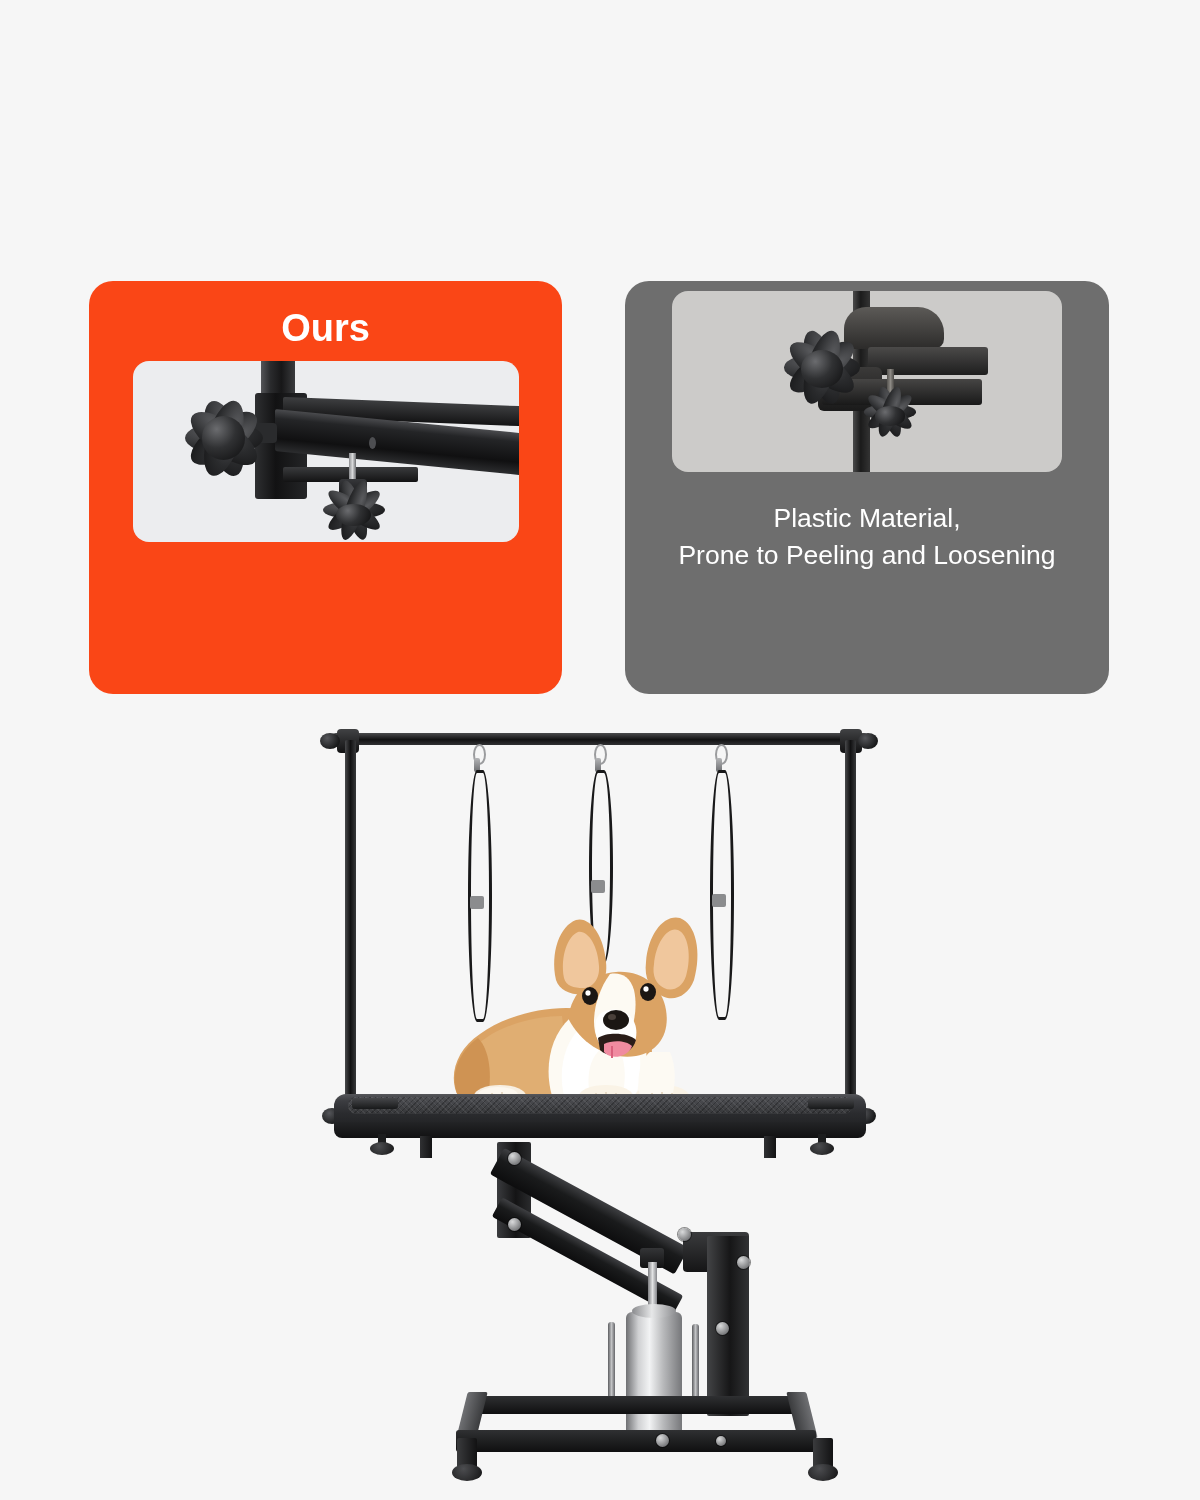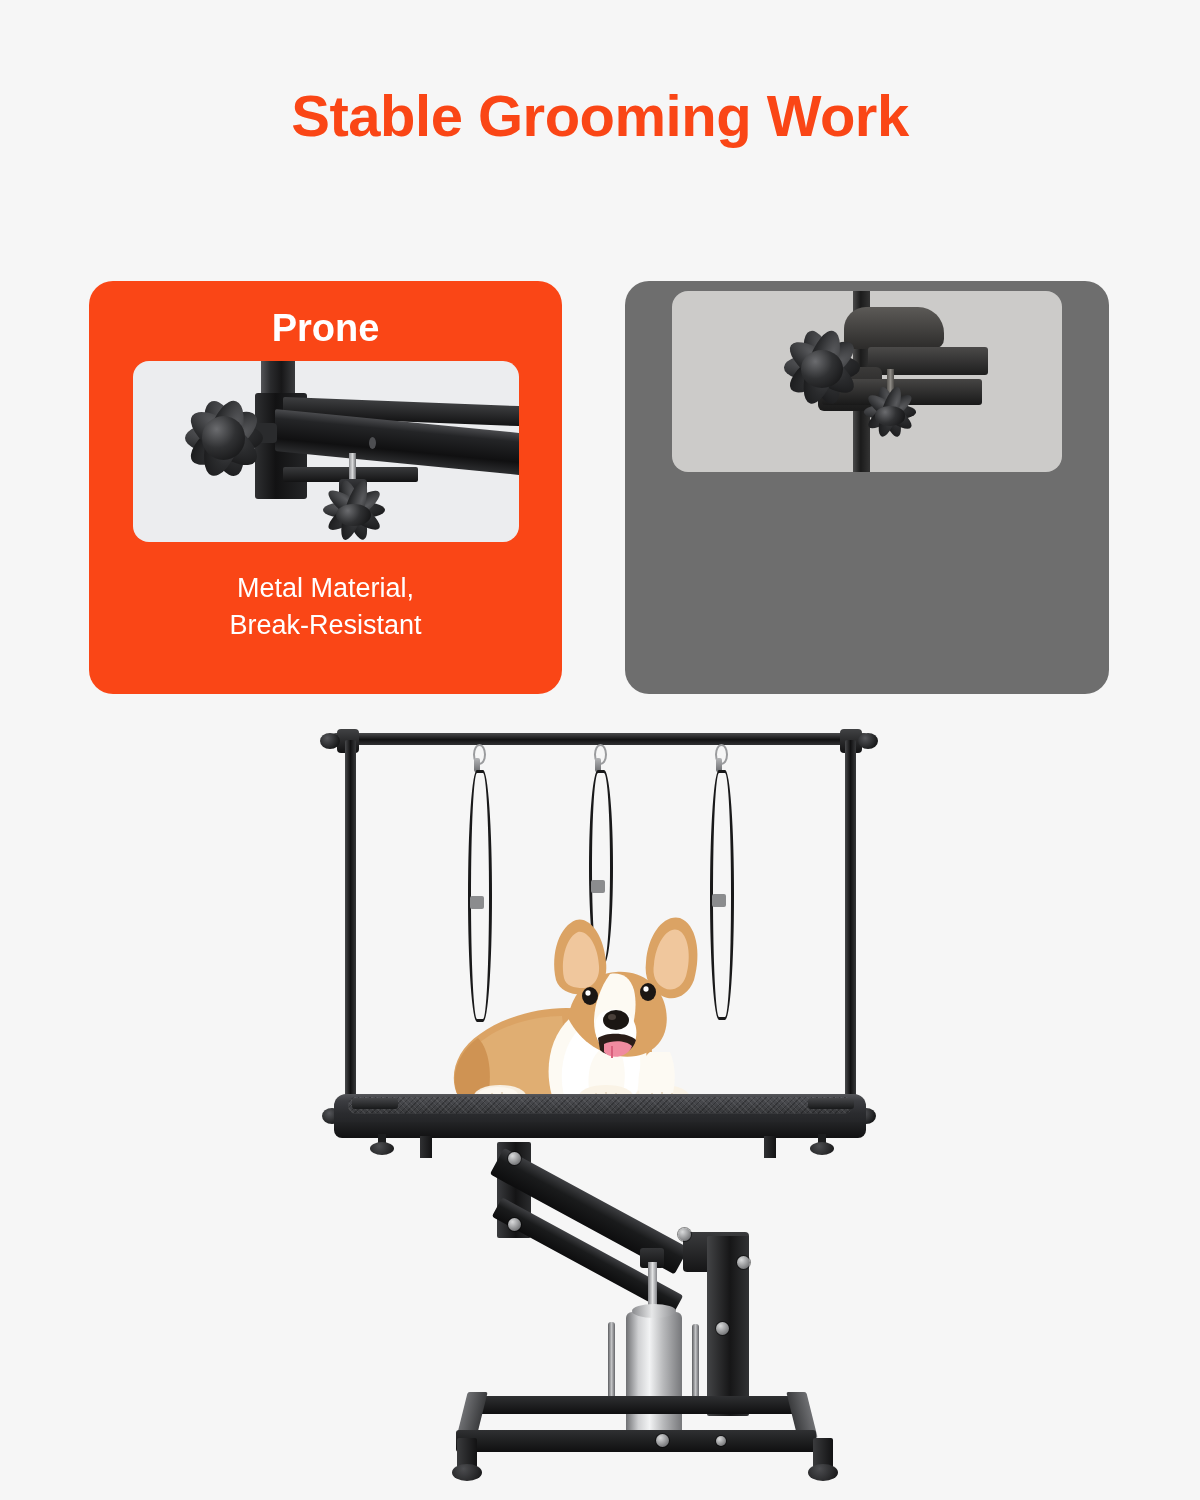--- a/index.html
+++ b/index.html
@@ -401,27 +401,26 @@
   .base-foot.l { left: 452px; top: 1438px; }
   .base-foot.r { left: 808px; top: 1438px; }
 
   
   .dog { position: absolute; left: 440px; top: 900px; width: 320px; height: 210px; }
 </style>
 </head>
 <body>
 
 <div class="header">
-  <h1 class="title">Stable Grooming Work</h1>
 </div>
 
 <div class="cards">
 
   <div class="card ours">
-    <div class="card-title">Prone</div>
+    <div class="card-title">Ours</div>
 
     <div class="photo">
       <div class="clamp-ours">
         <div class="ours-post"></div>
         <div class="ours-body"></div>
         <div class="ours-arm-top"></div>
         <div class="ours-arm-main"></div>
         <div class="ours-arm-dot"></div>
         <div class="ours-shaft"></div>
         <div class="starknob ours-knob">
@@ -439,22 +438,20 @@
           <i></i>
             <i></i>
             <i></i>
             <i></i>
             <i></i>
             <b></b>
         </div>
       </div>
     </div>
 
-    <div class="card-caption">Metal Material,
-Break-Resistant</div>
   </div>
 
   <div class="card others">
 
     <div class="photo">
       <div class="clamp-others">
         <div class="oth-pole"></div>
         <div class="oth-cap"></div>
         <div class="oth-arm1"></div>
         <div class="oth-bracket"></div>
@@ -472,20 +469,22 @@
           <i></i>
             <i></i>
             <i></i>
             <i></i>
             <i></i>
             <b></b>
         </div>
       </div>
     </div>
 
+    <div class="card-caption">Plastic Material,
+Prone to Peeling and Loosening</div>
   </div>
 </div>
 
 <div>
 
   <div class="bar-h"></div>
   <div class="corner tl"></div>
   <div class="corner tr"></div>
   <div class="knob-sm tl"></div>
   <div class="knob-sm tr"></div>

